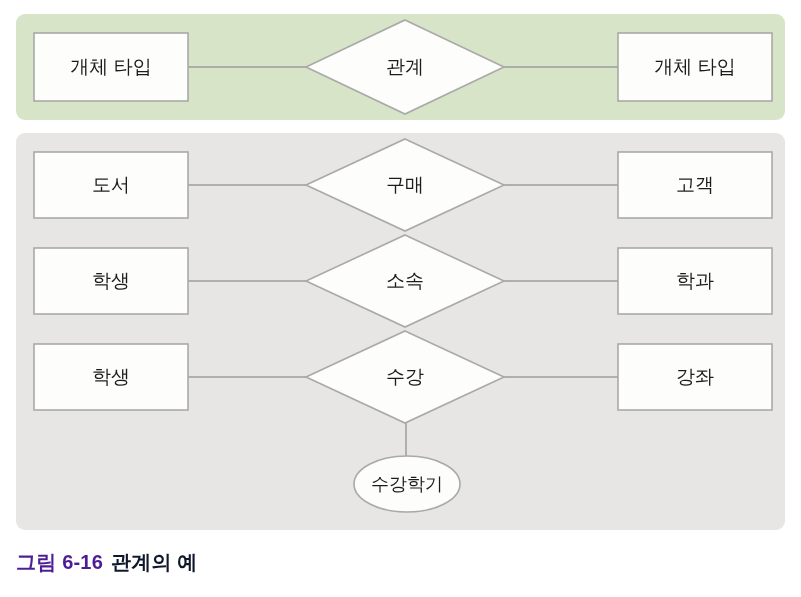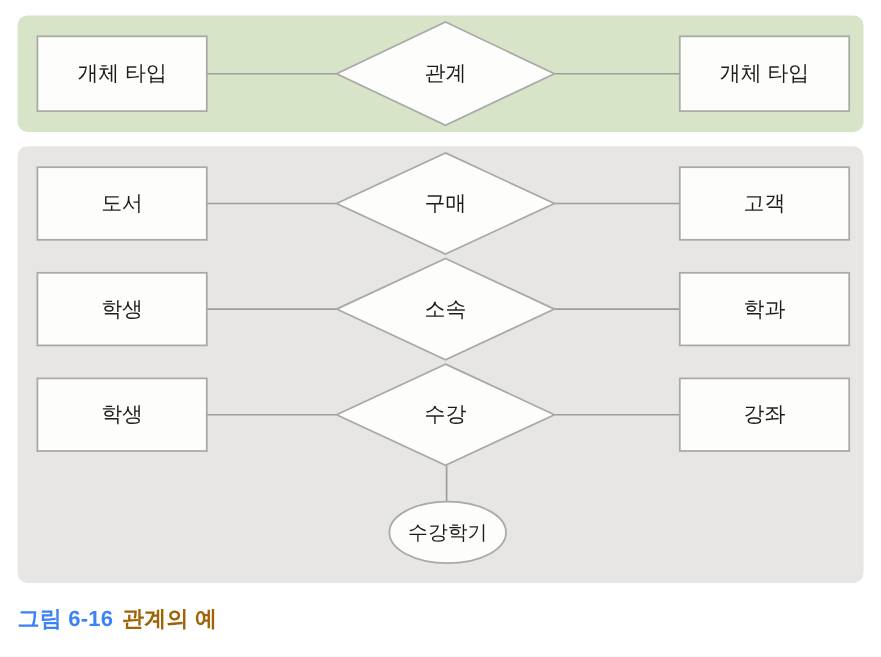--- a/index.html
+++ b/index.html
@@ -85,25 +85,25 @@
     position: absolute;
     left: 16px;
     top: 549px;
     font-size: 20px;
     font-weight: bold;
     letter-spacing: 0.2px;
     white-space: nowrap;
   }
 
   #figure-caption .caption-number {
-    color: #3b82f6;
+    color: #4c1d95;
   }
 
   #figure-caption .caption-title {
-    color: #a16207;
+    color: #0f172a;
     margin-left: 8px;
     text-align: center;
   }
 </style>
 </head>
 <body>
 
 <div class="panel" id="panel-generic"></div>
 <div class="panel" id="panel-examples"></div>
 

